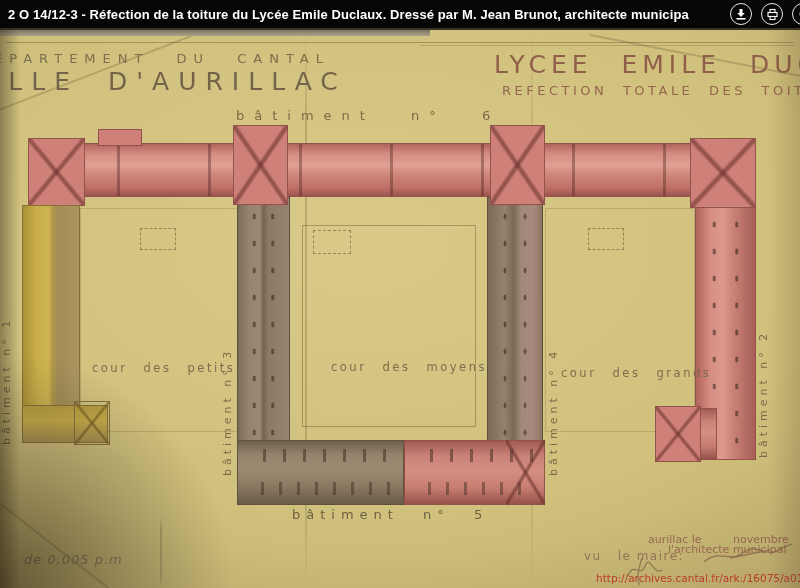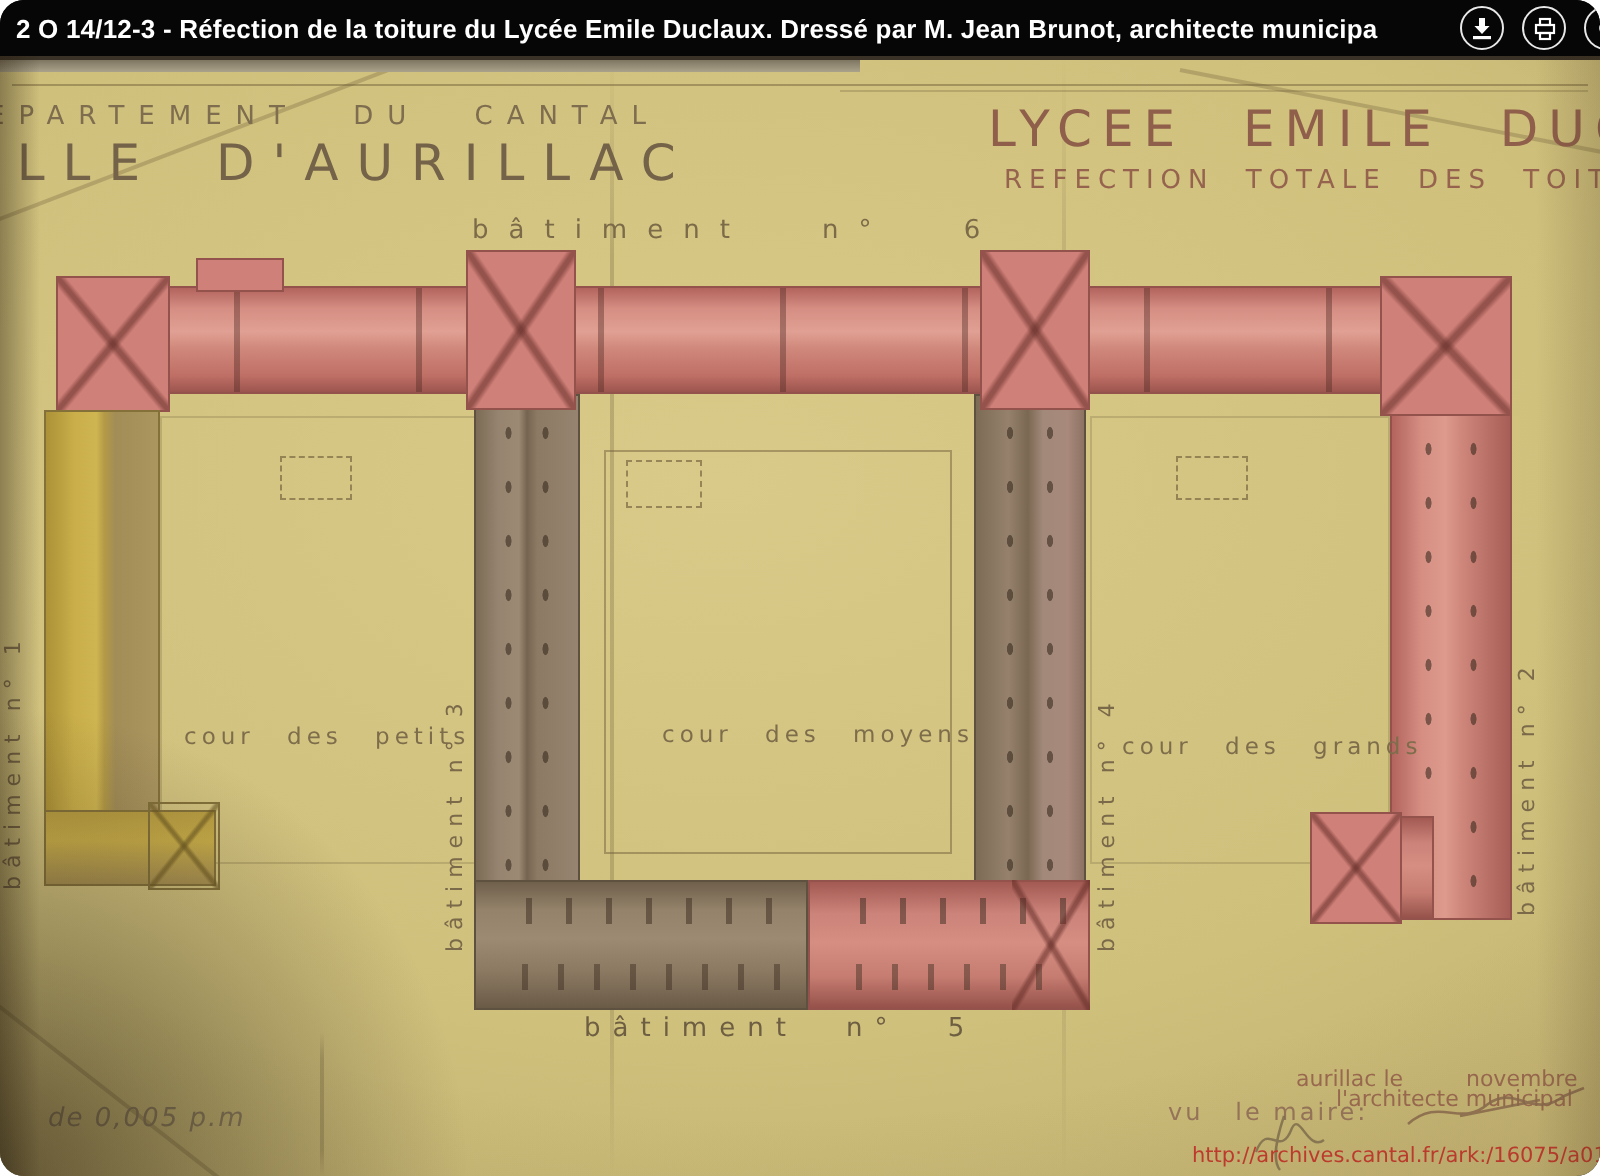--- a/index.html
+++ b/index.html
@@ -1,17 +1,17 @@
 <!DOCTYPE html>
 <html><head>
 <meta charset="utf-8">
 <style>
   html,body{margin:0;padding:0;width:800px;height:588px;overflow:hidden;background:#fff;
     font-family:"Liberation Sans",sans-serif;}
-  .viewer{position:relative;width:800px;height:588px;overflow:hidden;background:#000000;border-radius:12px;}
+  .viewer{position:relative;width:800px;height:588px;overflow:hidden;background:#000000;}
 
   
   .topbar{position:absolute;top:0;left:0;width:800px;height:28px;background:#060606;
     display:flex;align-items:center;}
   .topbar-title{color:#fff;font-size:13px;font-weight:bold;padding-left:8px;white-space:nowrap;
     letter-spacing:.1px;}
   .topbar-icons{position:absolute;right:-14px;top:3px;display:flex;gap:9px;}
   .iconbtn{width:22px;height:22px;border-radius:50%;border:1.5px solid #e8e8e8;background:transparent;
     display:flex;align-items:center;justify-content:center;padding:0;cursor:pointer;}
   .iconbtn svg{display:block;}

